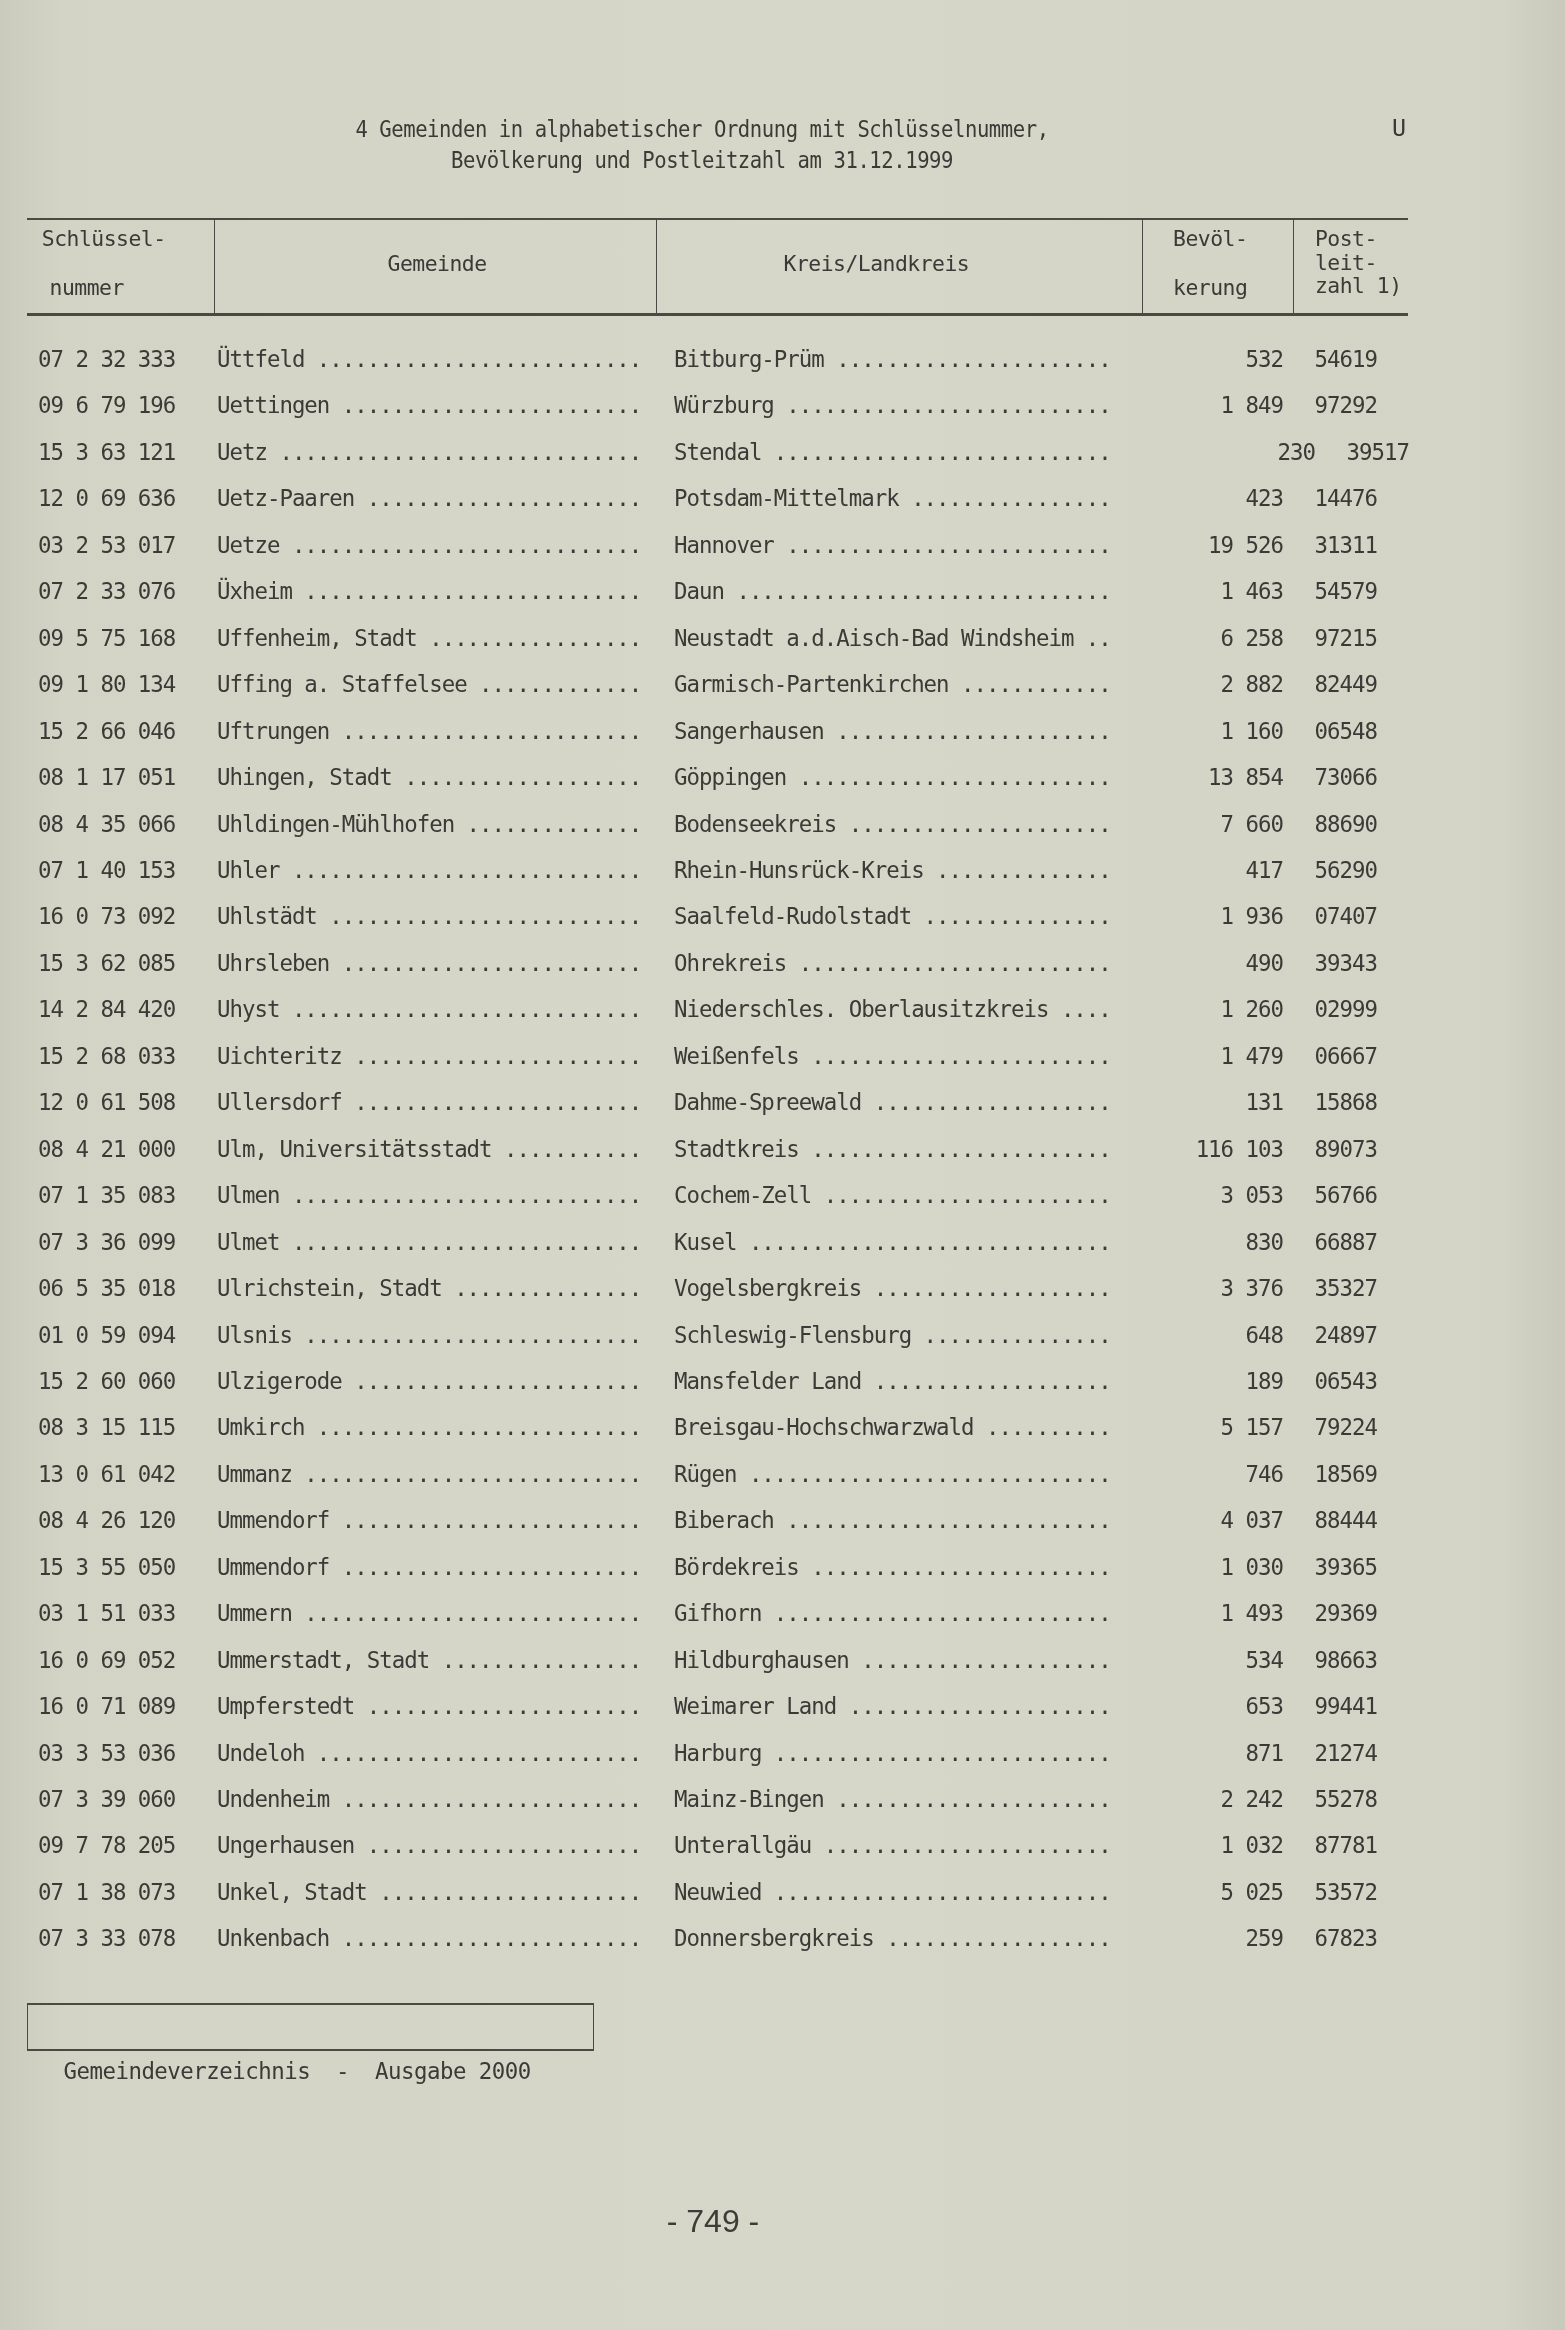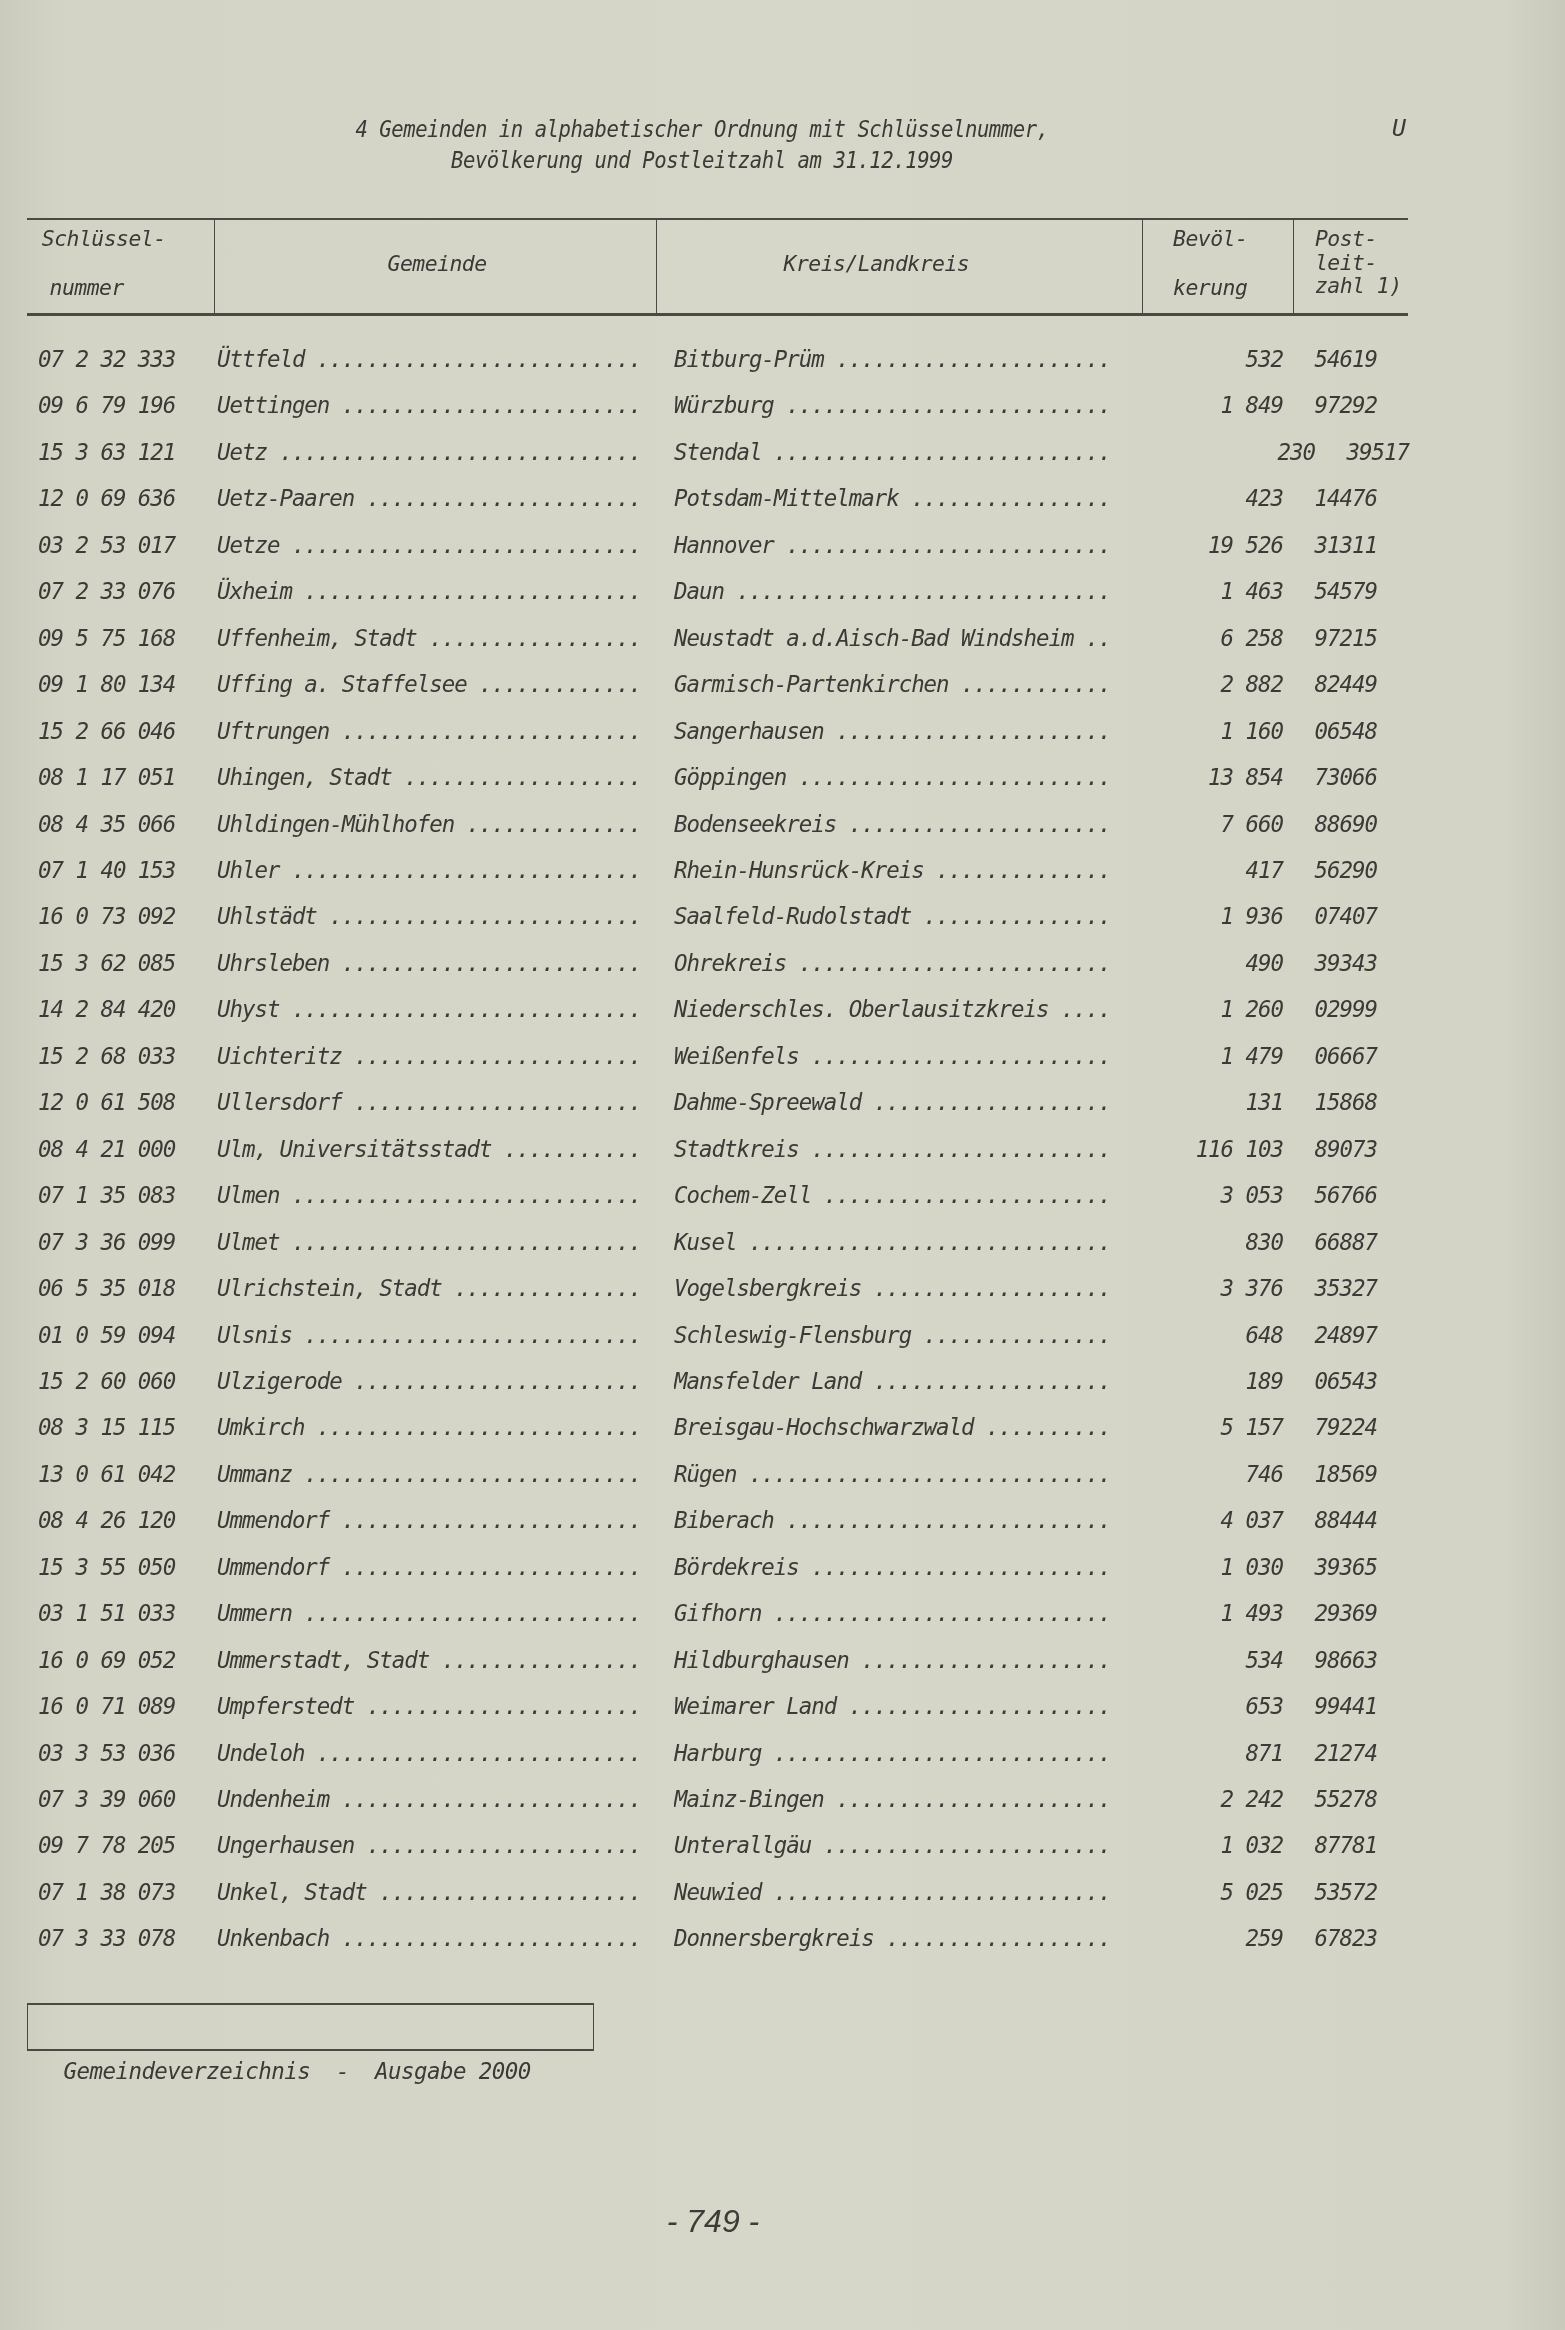--- a/index.html
+++ b/index.html
@@ -7,21 +7,20 @@
     width: 1565px; height: 2330px;
     background: #d2d2c4;
     position: relative;
     overflow: hidden;
     font-family: "DejaVu Sans Mono", "Liberation Mono", monospace;
     color: #3a3a36;
   }
   .page {
     position: absolute; left: 0; top: 0; width: 1565px; height: 2330px;
     background: linear-gradient(90deg, #cbcbbd 0%, #d4d4c6 4%, #d6d6c9 50%, #d3d3c6 96%, #c9c9bb 100%);
-    font-style: italic;
   }
   .title {
     position: absolute; left: 0; top: 114px; width: 1404px;
     text-align: center; font-size: 23.4px; line-height: 30.5px;
     letter-spacing: -0.5px; transform: scaleX(0.88); transform-origin: 702px 0;
   }
   .title-letter {
     position: absolute; left: 1392px; top: 114px; font-size: 23.4px;
   }
   .header {

